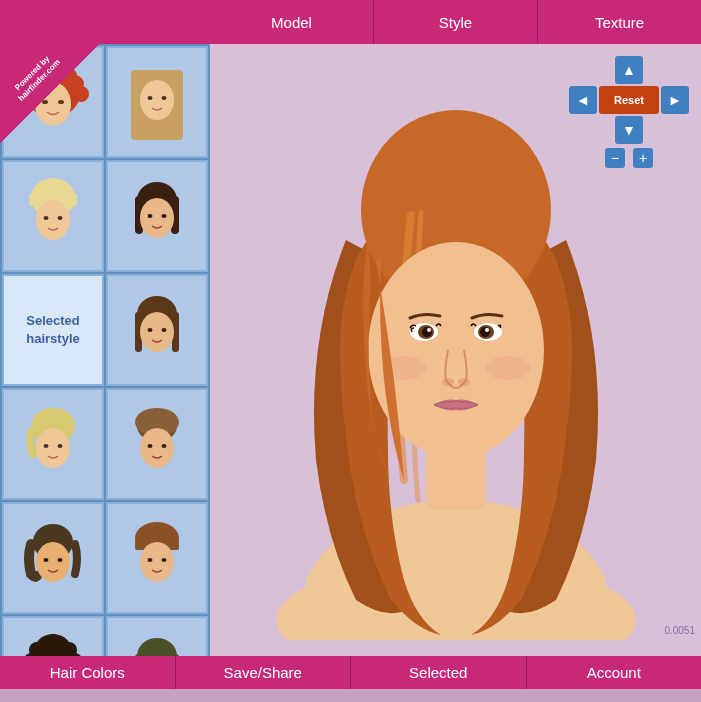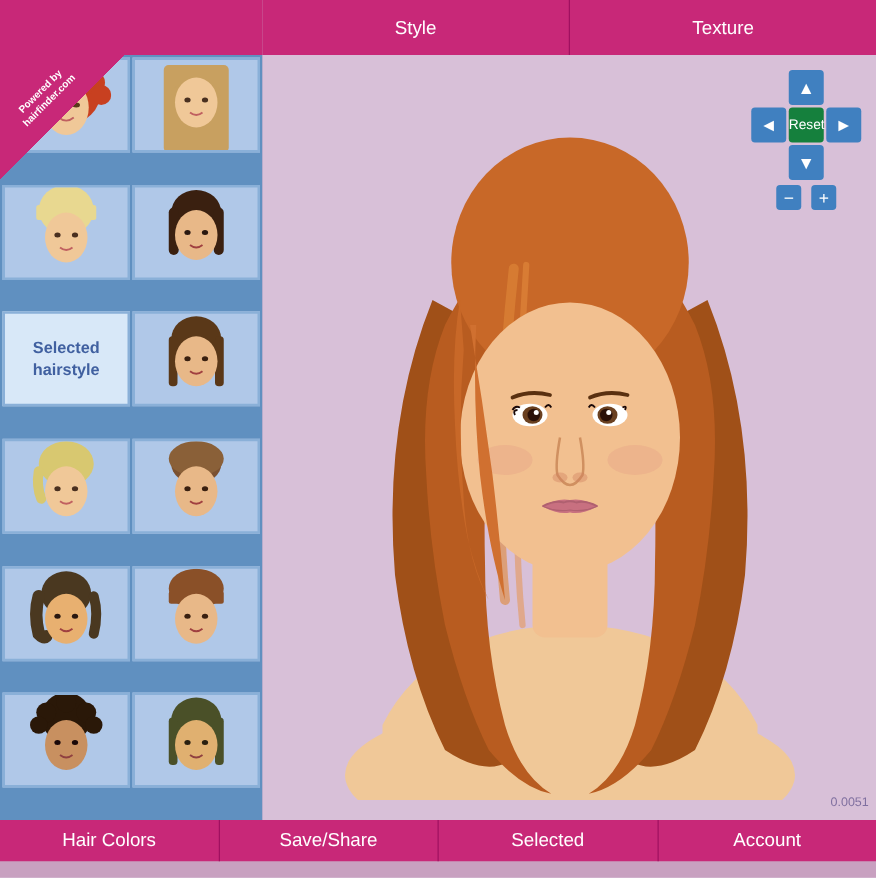--- a/index.html
+++ b/index.html
@@ -81,21 +81,21 @@
 
     .hairstyle-cell {
       background: #b0c8e8;
       border: 2px solid #8ab0d8;
       cursor: pointer;
       display: flex;
       align-items: center;
       justify-content: center;
       position: relative;
       overflow: hidden;
-      height: 76px;
+      height: 112px;
     }
 
     .hairstyle-cell.selected-text {
       background: #d8e8f8;
     }
 
     .selected-label {
       color: #4060a0;
       font-size: 13px;
       font-weight: bold;
@@ -145,28 +145,29 @@
       border-radius: 3px;
       color: white;
       font-size: 14px;
       cursor: pointer;
       display: flex;
       align-items: center;
       justify-content: center;
     }
 
     .reset-btn {
-      width: 28px;
+      width: 60px;
       height: 28px;
-      background: #15803d;
+      background: #c2410c;
       border: none;
       border-radius: 3px;
       color: white;
       font-size: 11px;
       cursor: pointer;
+      font-weight: bold;
     }
 
     .ctrl-zoom-row {
       display: flex;
       align-items: center;
       gap: 8px;
     }
     .ctrl-zoom-btn {
       width: 20px;
       height: 20px;
@@ -177,21 +178,21 @@
       font-size: 14px;
       cursor: pointer;
       display: flex;
       align-items: center;
       justify-content: center;
     }
 
     
     .version-badge {
       position: absolute;
-      bottom: 8px;
+      bottom: 20px;
       right: 6px;
       color: #8070a0;
       font-size: 10px;
     }
 
     
     .bottom-nav {
       display: flex;
       height: 33px;
       background: #c82878;
@@ -210,20 +211,21 @@
     .bottom-nav-item:last-child { border-right: none; }
   </style>
 </head>
 <body>
 
 <div style="display:flex; height:44px;">
   <div style="width:210px; background:#c82878; display:flex; align-items:center; justify-content:center;">
     
   </div>
   <div class="top-nav" style="flex:1; margin-left:0;">
+    <div class="top-nav-item">Model</div>
     <div class="top-nav-item">Style</div>
     <div class="top-nav-item">Texture</div>
   </div>
 </div>
 
 <div class="main-area">
 
   <div class="sidebar">
 
     <div class="powered-by">

